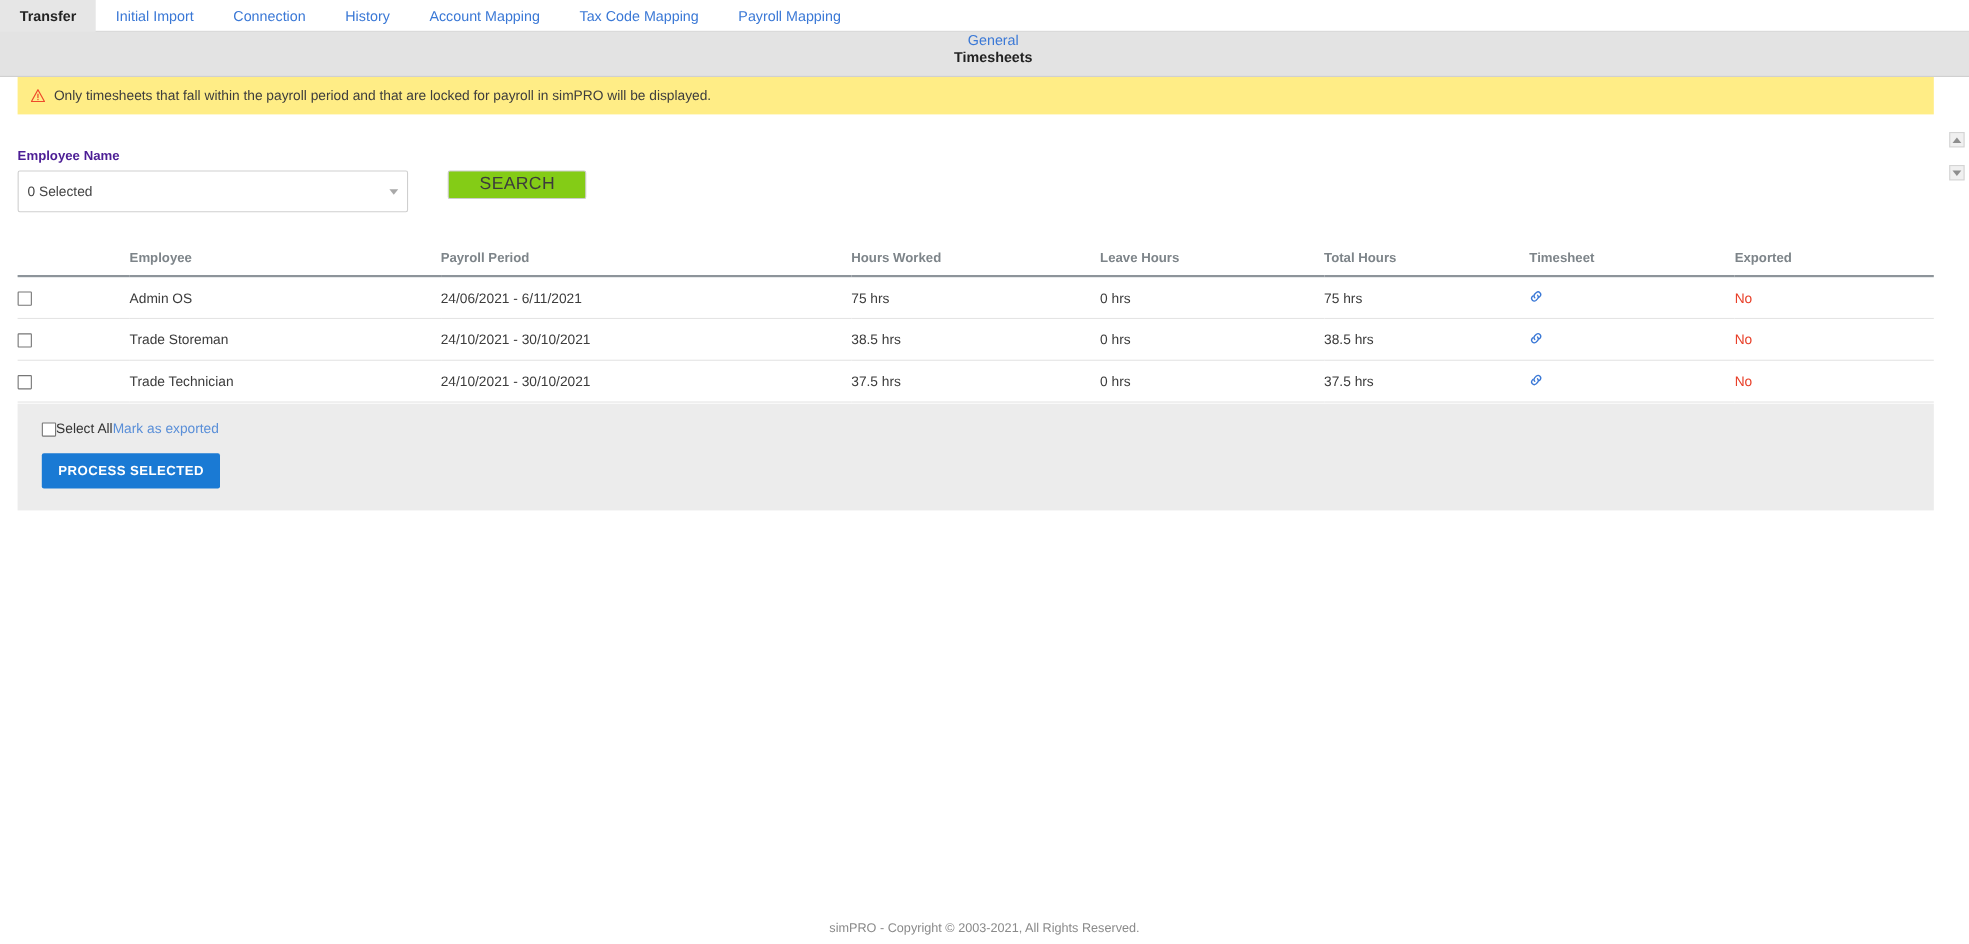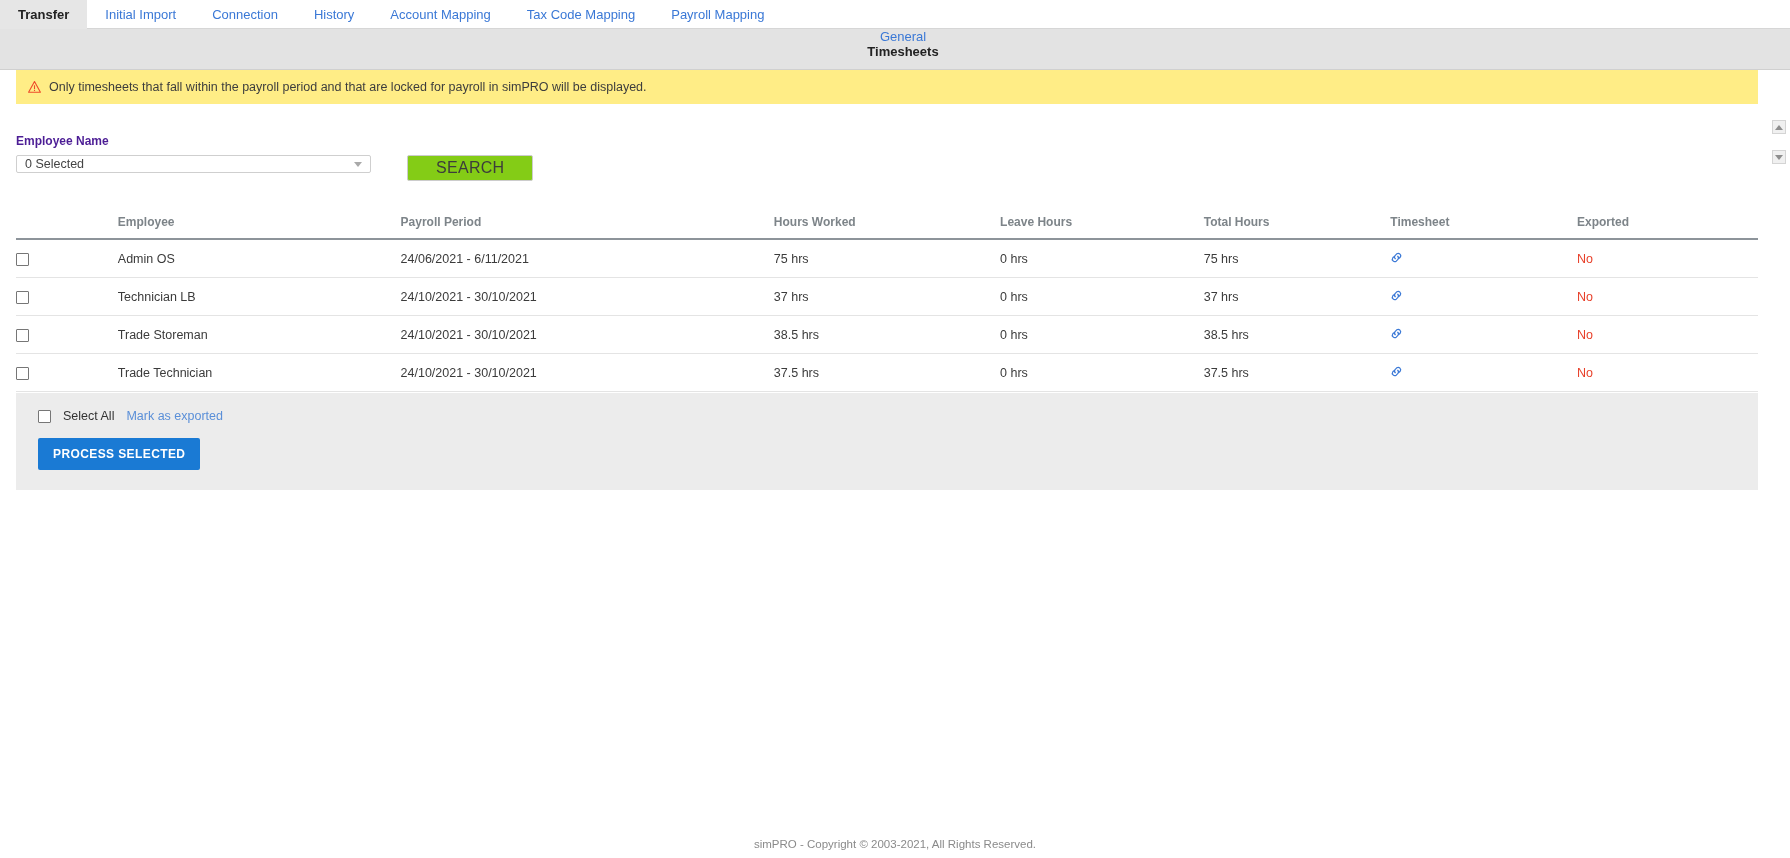--- a/index.html
+++ b/index.html
@@ -109,21 +109,21 @@
     color: #4c1d95;
     margin-bottom: 7px;
   }
   .filter-row {
     display: flex;
     align-items: flex-start;
     gap: 36px;
   }
   .select-box {
     width: 355px;
-    height: 18px;
+    height: 38px;
     border: 1px solid #cfcfcf;
     border-radius: 2px;
     background: #ffffff;
     display: flex;
     align-items: center;
     padding: 0 8px;
     font-size: 12.5px;
     color: #444444;
     cursor: pointer;
     position: relative;
@@ -207,21 +207,20 @@
   
   .action-bar {
     background: #ececec;
     width: 1742px;
     padding: 16px 22px 20px 22px;
     margin-top: 1px;
   }
   .action-top {
     display: flex;
     align-items: center;
-    gap: 12px;
     margin-bottom: 15px;
   }
   .selectall-label {
     font-size: 12.5px;
     color: #333333;
     cursor: pointer;
   }
   .mark-exported {
     font-size: 12.5px;
     color: #5a8fd8;
@@ -376,33 +375,20 @@
           <td>0 hrs</td>
           <td>75 hrs</td>
           <td><span class="link-icon"><svg viewBox="0 0 16 16" width="13" height="13">
                 <path d="M6.5 9.5 a3 3 0 0 1 0-4.2 l1.8-1.8 a3 3 0 0 1 4.2 4.2 l-0.9 0.9" fill="none" stroke="#3a78d6" stroke-width="1.5" stroke-linecap="round"></path>
                 <path d="M9.5 6.5 a3 3 0 0 1 0 4.2 l-1.8 1.8 a3 3 0 0 1-4.2-4.2 l0.9-0.9" fill="none" stroke="#3a78d6" stroke-width="1.5" stroke-linecap="round"></path>
               </svg></span></td>
           <td><span class="exported-no">No</span></td>
         </tr>
         <tr>
           <td><span class="chk"></span></td>
-          <td>Technician LB</td>
-          <td>24/10/2021 - 30/10/2021</td>
-          <td>37 hrs</td>
-          <td>0 hrs</td>
-          <td>37 hrs</td>
-          <td><span class="link-icon"><svg viewBox="0 0 16 16" width="13" height="13">
-                <path d="M6.5 9.5 a3 3 0 0 1 0-4.2 l1.8-1.8 a3 3 0 0 1 4.2 4.2 l-0.9 0.9" fill="none" stroke="#3a78d6" stroke-width="1.5" stroke-linecap="round"></path>
-                <path d="M9.5 6.5 a3 3 0 0 1 0 4.2 l-1.8 1.8 a3 3 0 0 1-4.2-4.2 l0.9-0.9" fill="none" stroke="#3a78d6" stroke-width="1.5" stroke-linecap="round"></path>
-              </svg></span></td>
-          <td><span class="exported-no">No</span></td>
-        </tr>
-        <tr>
-          <td><span class="chk"></span></td>
           <td>Trade Storeman</td>
           <td>24/10/2021 - 30/10/2021</td>
           <td>38.5 hrs</td>
           <td>0 hrs</td>
           <td>38.5 hrs</td>
           <td><span class="link-icon"><svg viewBox="0 0 16 16" width="13" height="13">
                 <path d="M6.5 9.5 a3 3 0 0 1 0-4.2 l1.8-1.8 a3 3 0 0 1 4.2 4.2 l-0.9 0.9" fill="none" stroke="#3a78d6" stroke-width="1.5" stroke-linecap="round"></path>
                 <path d="M9.5 6.5 a3 3 0 0 1 0 4.2 l-1.8 1.8 a3 3 0 0 1-4.2-4.2 l0.9-0.9" fill="none" stroke="#3a78d6" stroke-width="1.5" stroke-linecap="round"></path>
               </svg></span></td>
           <td><span class="exported-no">No</span></td>

